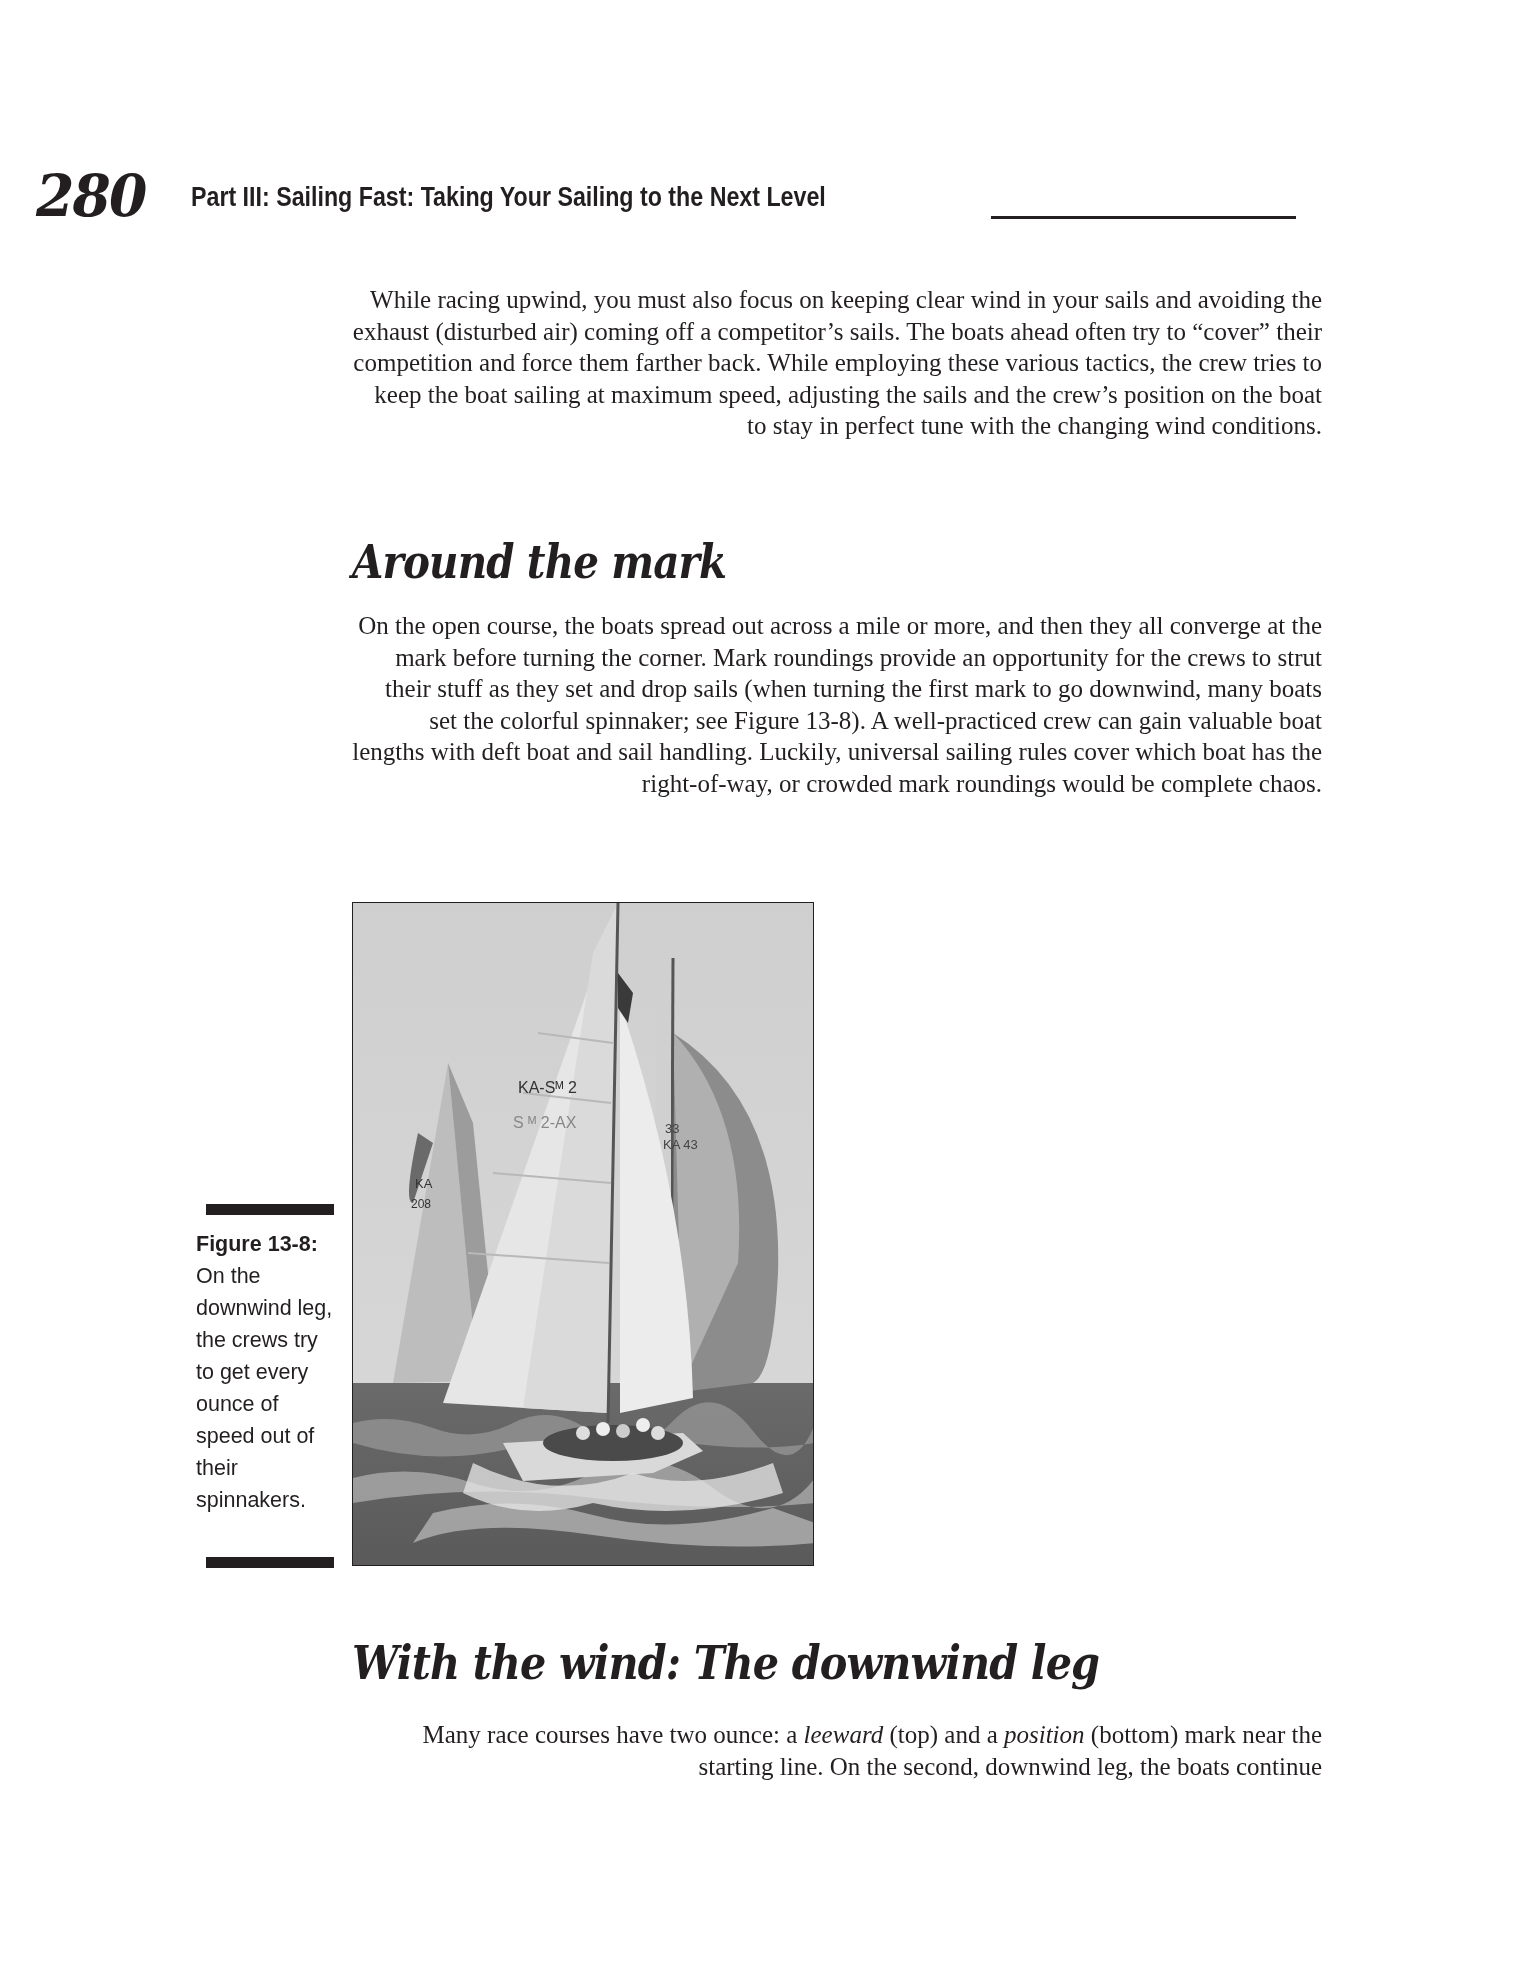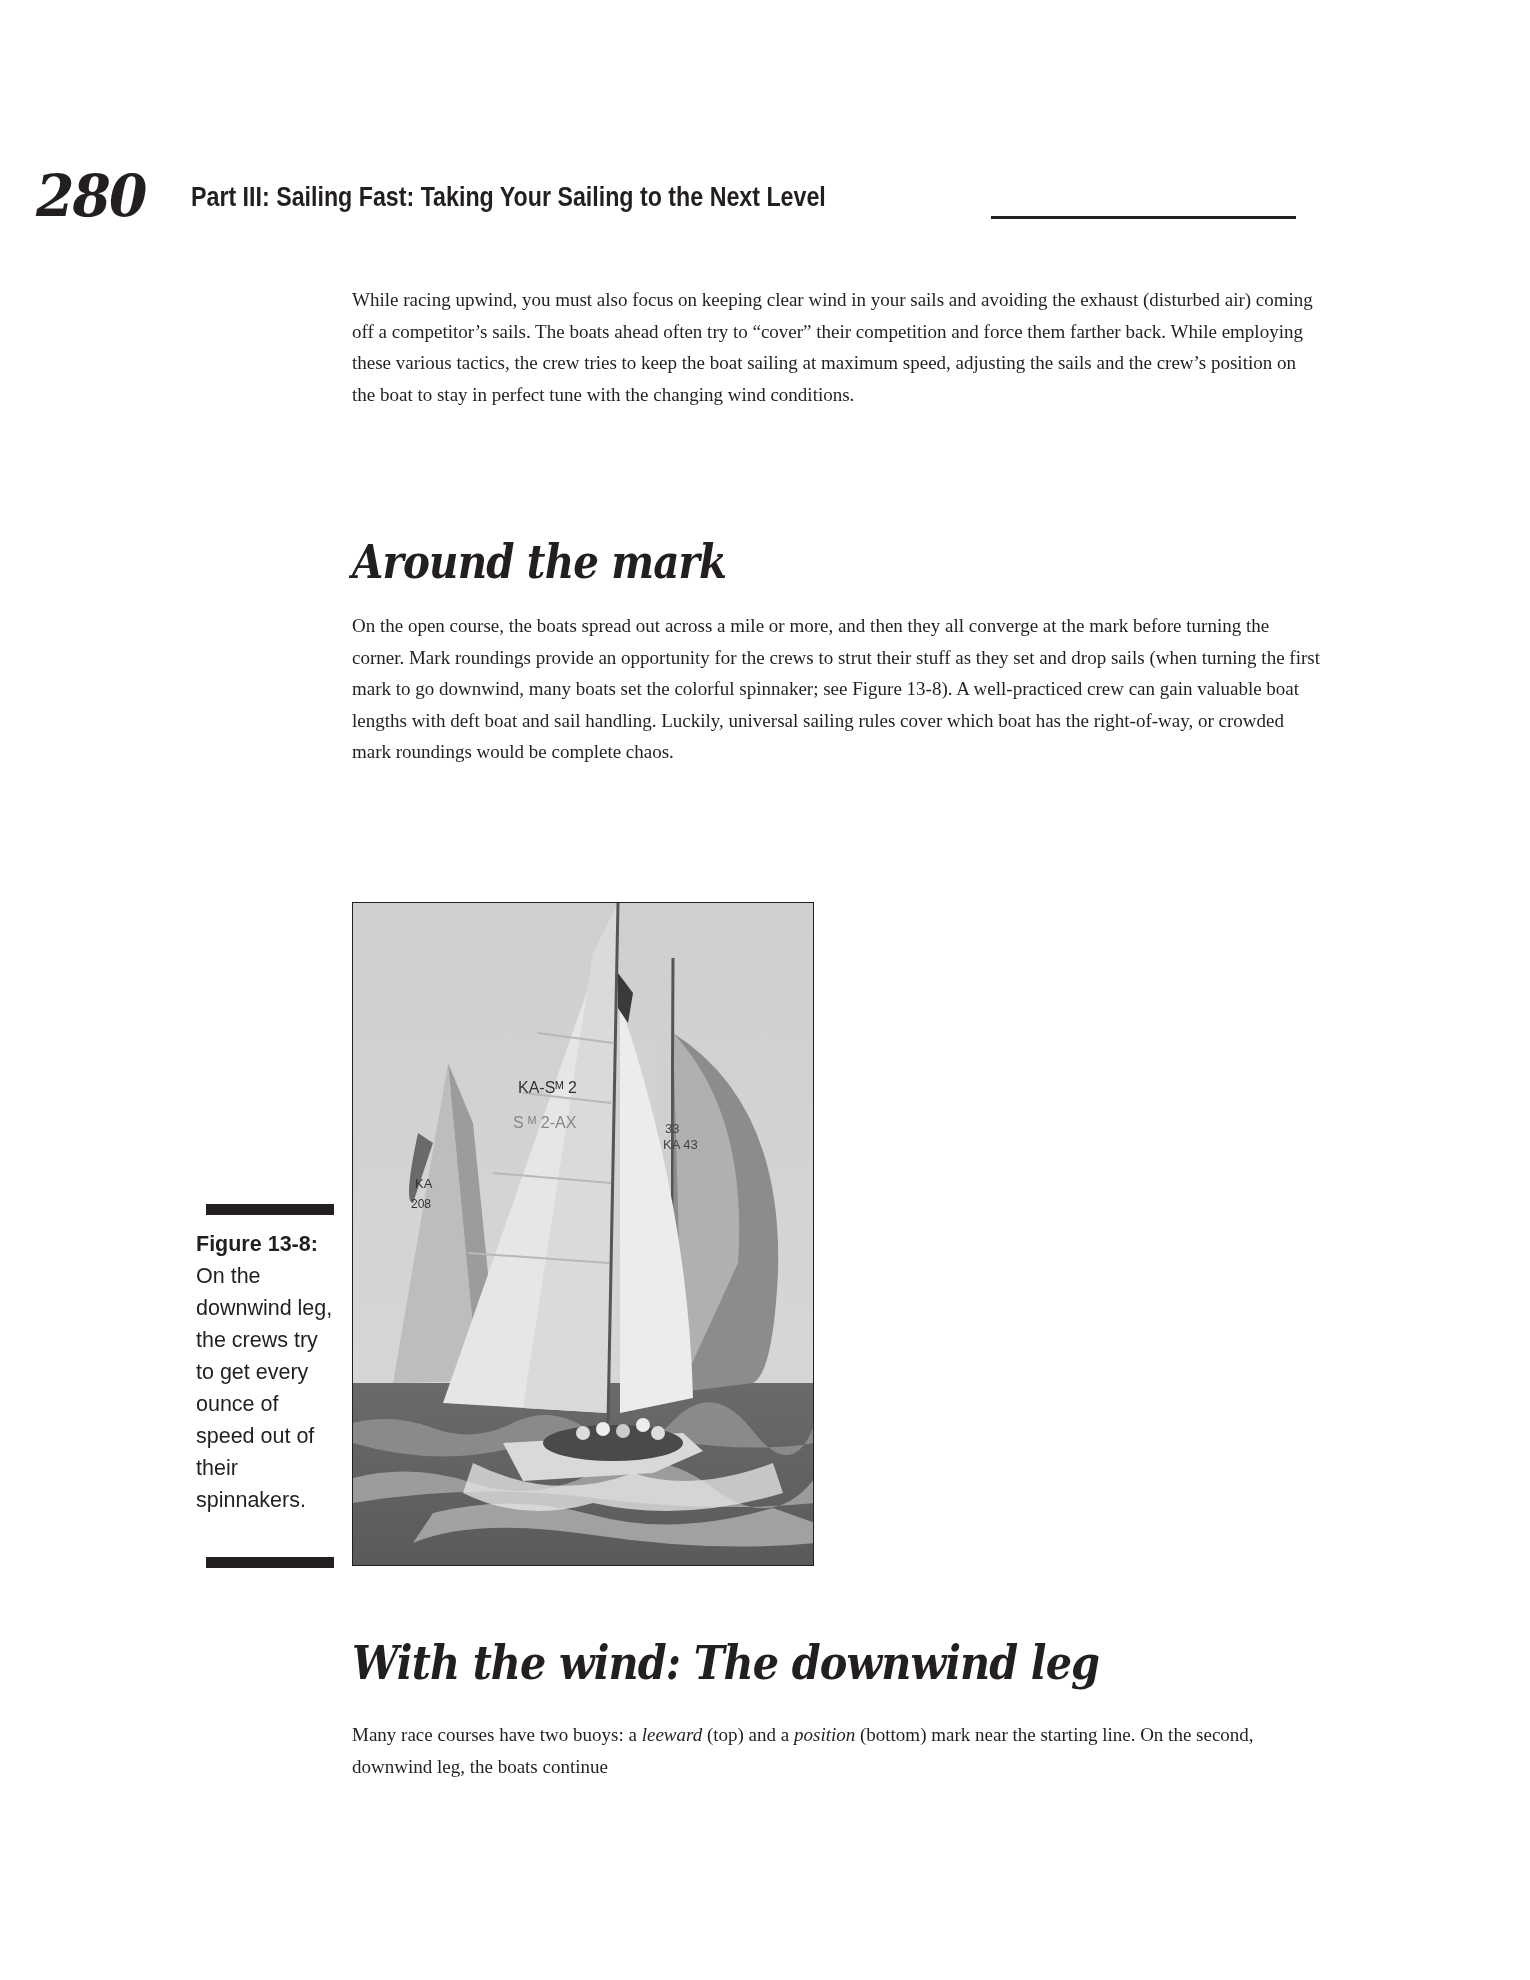--- a/index.html
+++ b/index.html
@@ -1,21 +1,21 @@
 <!DOCTYPE html>
 <html><head>
 <meta charset="utf-8">
 <style>
   html, body { margin: 0; padding: 0; background: #ffffff; }
   body { width: 1530px; height: 1980px; position: relative; overflow: hidden; color: #231f20; }
   .header { position: absolute; left: 36px; top: 160px; width: 1260px; height: 80px; }
   .page-num { position: absolute; left: 0; top: 2px; font-family: "DejaVu Serif", serif; font-style: italic; font-weight: bold; font-size: 58px; letter-spacing: -2px; transform: scaleX(0.95); transform-origin: left; }
   .running-head { position: absolute; left: 155px; top: 22px; font-family: "Liberation Sans", sans-serif; font-weight: bold; font-size: 27px; transform: scaleX(0.86); transform-origin: left; white-space: nowrap; }
   .head-rule { position: absolute; left: 955px; top: 56px; width: 305px; height: 3px; background: #231f20; }
-  .body-text { position: absolute; left: 352px; width: 970px; font-family: "Liberation Serif", serif; font-size: 19px; line-height: 31.5px; }
+  .body-text { position: absolute; left: 352px; width: 970px; font-family: "Liberation Serif", serif; font-size: 25px; line-height: 31.5px; text-align: right; }
   .body-text p { margin: 0; }
   .p1 { top: 284px; }
   .h-around { position: absolute; left: 352px; top: 535px; font-family: "DejaVu Serif", serif; font-style: italic; font-weight: bold; font-size: 46px; letter-spacing: -1px; transform: scaleX(0.88); transform-origin: left; white-space: nowrap; }
   .p2 { top: 610px; }
   .figure { position: absolute; left: 352px; top: 902px; width: 462px; height: 664px; border: 1.5px solid #231f20; box-sizing: border-box; overflow: hidden; }
   .cap-rule-top { position: absolute; left: 206px; top: 1204px; width: 128px; height: 11px; background: #231f20; }
   .cap-text { position: absolute; left: 196px; top: 1228px; width: 138px; text-align: left; font-family: "Liberation Sans", sans-serif; font-size: 21.5px; line-height: 32px; }
   .cap-text .label { font-weight: bold; }
   .cap-rule-bottom { position: absolute; left: 206px; top: 1557px; width: 128px; height: 11px; background: #231f20; }
   .h-downwind { position: absolute; left: 352px; top: 1636px; font-family: "DejaVu Serif", serif; font-style: italic; font-weight: bold; font-size: 46px; letter-spacing: -1px; transform: scaleX(0.9); transform-origin: left; white-space: nowrap; }
@@ -104,14 +104,14 @@
     <circle cx="290" cy="522" r="7" fill="#eee"></circle>
     <circle cx="305" cy="530" r="7" fill="#ddd"></circle>
 
     <path d="M120 560 Q200 600 280 570 Q340 590 420 560 L430 590 Q330 620 240 600 Q170 620 110 590 Z" fill="#e8e8e8" opacity="0.75"></path>
   </svg>
 </div>
 
 <div class="h-downwind">With the wind: The downwind leg</div>
 
 <div class="body-text p3">
-  <p><span>Many race courses have two buoys: a </span><em>leeward</em><span> (top) and a </span><em>position</em><span> (bottom) mark near the starting line. On the second, downwind leg, the boats continue</span></p>
+  <p><span>Many race courses have two ounce: a </span><em>leeward</em><span> (top) and a </span><em>position</em><span> (bottom) mark near the starting line. On the second, downwind leg, the boats continue</span></p>
 </div>
 
 </body></html>

